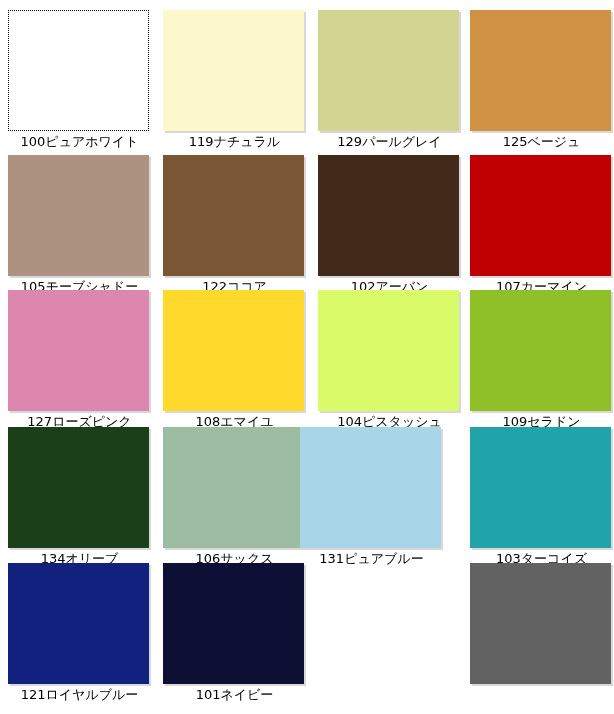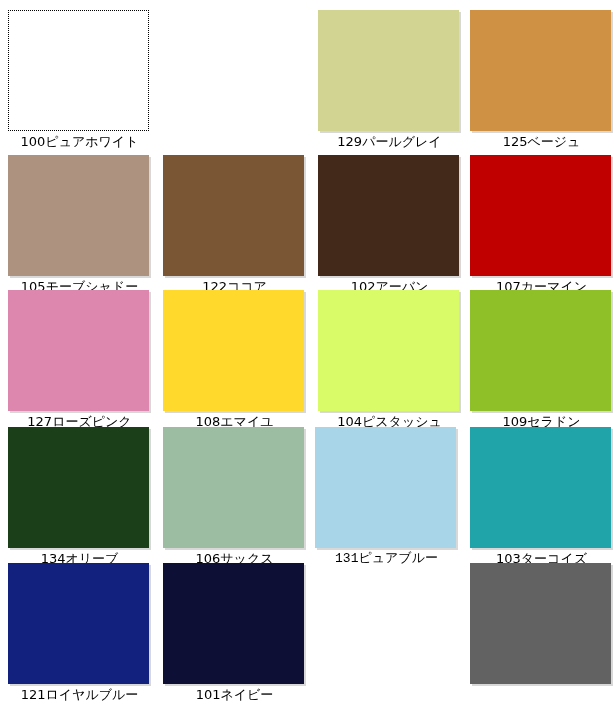--- a/index.html
+++ b/index.html
@@ -55,20 +55,24 @@
   }
 </style>
 </head>
 <body>
 
 <div id="chart" style="background: rgb(255, 255, 255);">
     <div class="swatch-cell" style="left: 8px; top: 10px;">
       <div class="swatch-chip dotted"></div>
       <div class="swatch-label">100ピュアホワイト</div>
     </div>
+    <div class="swatch-cell" style="left: 163px; top: 10px;">
+      <div class="swatch-chip shadowed" style="background: rgb(253, 248, 204);"></div>
+      <div class="swatch-label">119ナチュラル</div>
+    </div>
     <div class="swatch-cell" style="left: 318px; top: 10px;">
       <div class="swatch-chip shadowed" style="background: rgb(210, 212, 146);"></div>
       <div class="swatch-label">129パールグレイ</div>
     </div>
     <div class="swatch-cell" style="left: 470px; top: 10px;">
       <div class="swatch-chip shadowed" style="background: rgb(207, 145, 68);"></div>
       <div class="swatch-label">125ベージュ</div>
     </div>
     <div class="swatch-cell" style="left: 8px; top: 155px;">
       <div class="swatch-chip shadowed" style="background: rgb(174, 146, 128);"></div>
@@ -103,21 +107,21 @@
       <div class="swatch-label">109セラドン</div>
     </div>
     <div class="swatch-cell" style="left: 8px; top: 427px; padding-left: 10px;">
       <div class="swatch-chip shadowed" style="background: rgb(27, 64, 25);"></div>
       <div class="swatch-label">134オリーブ</div>
     </div>
     <div class="swatch-cell" style="left: 163px; top: 427px;">
       <div class="swatch-chip shadowed" style="background: rgb(157, 189, 163);"></div>
       <div class="swatch-label">106サックス</div>
     </div>
-    <div class="swatch-cell" style="left: 315px; top: 427px; font-family: Liberation Mono, monospace;">
+    <div class="swatch-cell" style="left: 300px; top: 427px;">
       <div class="swatch-chip shadowed" style="background: rgb(168, 213, 232);"></div>
       <div class="swatch-label">131ピュアブルー</div>
     </div>
     <div class="swatch-cell" style="left: 470px; top: 427px;">
       <div class="swatch-chip shadowed" style="background: rgb(33, 163, 170);"></div>
       <div class="swatch-label">103ターコイズ</div>
     </div>
     <div class="swatch-cell" style="left: 8px; top: 563px;">
       <div class="swatch-chip shadowed" style="background: rgb(18, 32, 126);"></div>
       <div class="swatch-label">121ロイヤルブルー</div>

